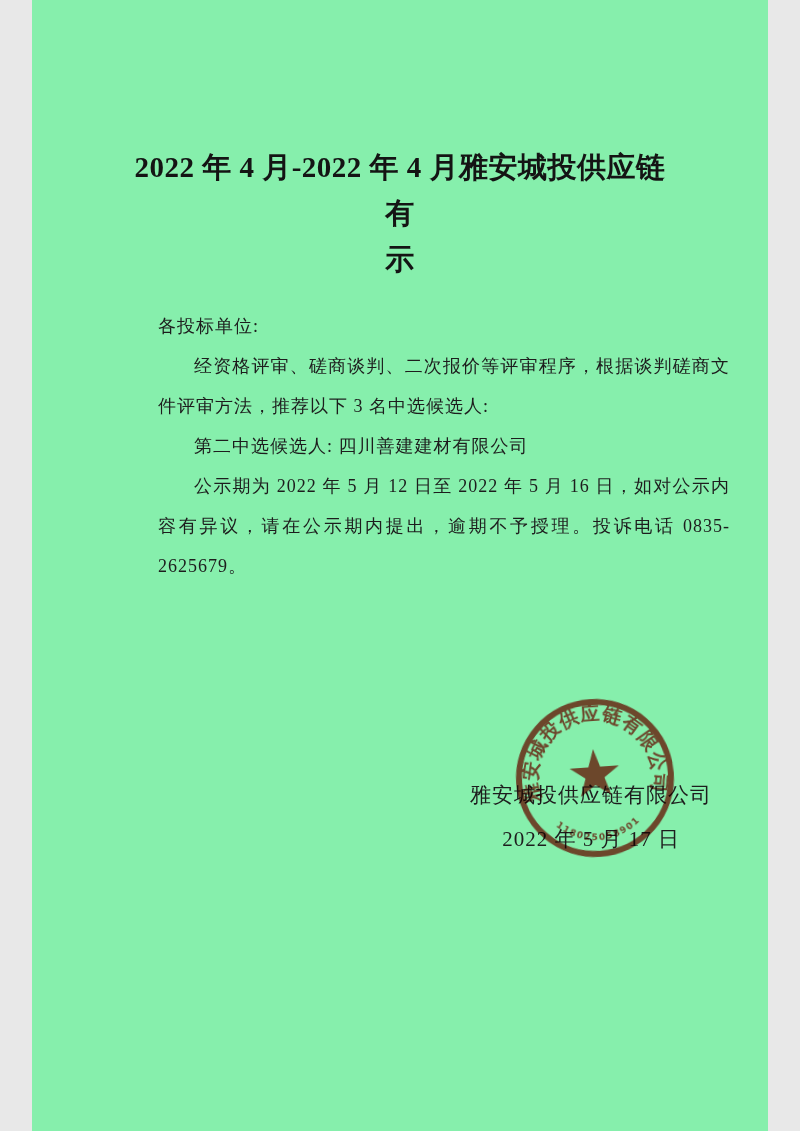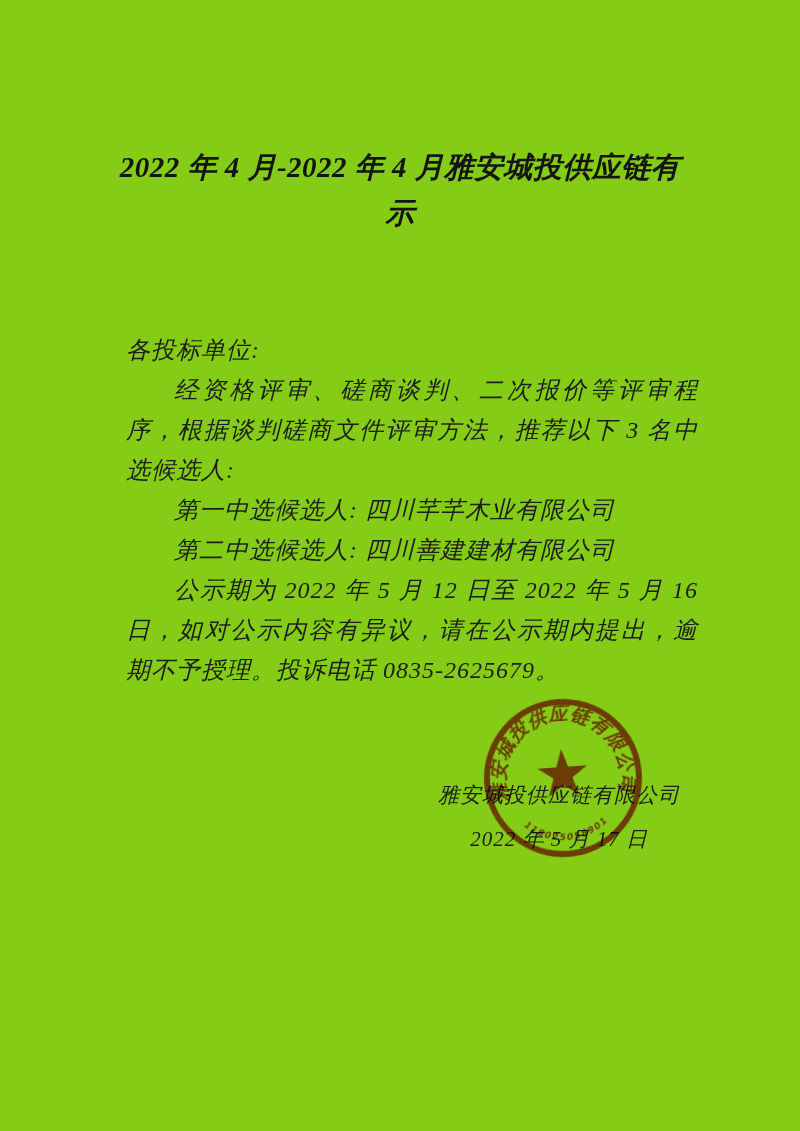--- a/index.html
+++ b/index.html
@@ -1,47 +1,45 @@
 <!DOCTYPE html>
 <html><head>
 <meta charset="utf-8">
 <style>
   html,body { margin:0; padding:0; background:#e8e8e8; }
   .page {
     position:relative;
-    width:800px; height:1131px;
+    width:736px; height:1131px;
     margin:0 auto;
-    background:#84cc16;
+    background:#86efac;
     overflow:hidden;
     font-family:"Liberation Serif","DejaVu Serif",serif;
     color:#1d1d1d;
-    font-style:italic;
   }
   .doc-title {
     position:absolute;
     top:144px; left:96px; right:96px;
     margin:0;
     text-align:center;
     font-size:29px;
     font-weight:700;
     line-height:46px;
     letter-spacing:0.5px;
     color:#141414;
   }
   .doc-title .tline { display:block; }
   .doc-body {
     position:absolute;
     top:306px; left:126px;
     width:572px;
-    font-size:24px;
+    font-size:18px;
     line-height:40px;
     letter-spacing:1px;
     text-align:justify;
     text-justify:inter-ideograph;
-    margin-top:24px;
   }
   .doc-body p { margin:0; text-indent:2em; }
   .doc-body p.noindent { text-indent:0; }
   .signature {
     position:absolute;
     top:773px; left:437px;
     width:244px;
     text-align:center;
     font-size:21px;
     line-height:44px;
@@ -80,21 +78,20 @@
 <div class="page">
 
   <h1 class="doc-title">
     <span class="tline">2022 年 4 月-2022 年 4 月雅安城投供应链有</span>
     <span class="tline">示</span>
   </h1>
 
   <div class="doc-body">
     <p class="noindent">各投标单位:</p>
     <p>经资格评审、磋商谈判、二次报价等评审程序，根据谈判磋商文件评审方法，推荐以下 3 名中选候选人:</p>
-    <p>第一中选候选人: 四川芊芊木业有限公司</p>
     <p>第二中选候选人: 四川善建建材有限公司</p>
     <p>公示期为 2022 年 5 月 12 日至 2022 年 5 月 16 日，如对公示内容有异议，请在公示期内提出，逾期不予授理。投诉电话 0835-2625679。</p>
   </div>
 
   <div class="signature">
     <div>雅安城投供应链有限公司</div>
     <div>2022 年 5 月 17 日</div>
   </div>
 
   <svg class="stamp" viewBox="0 0 170 170" xmlns="http://www.w3.org/2000/svg" aria-hidden="true">

